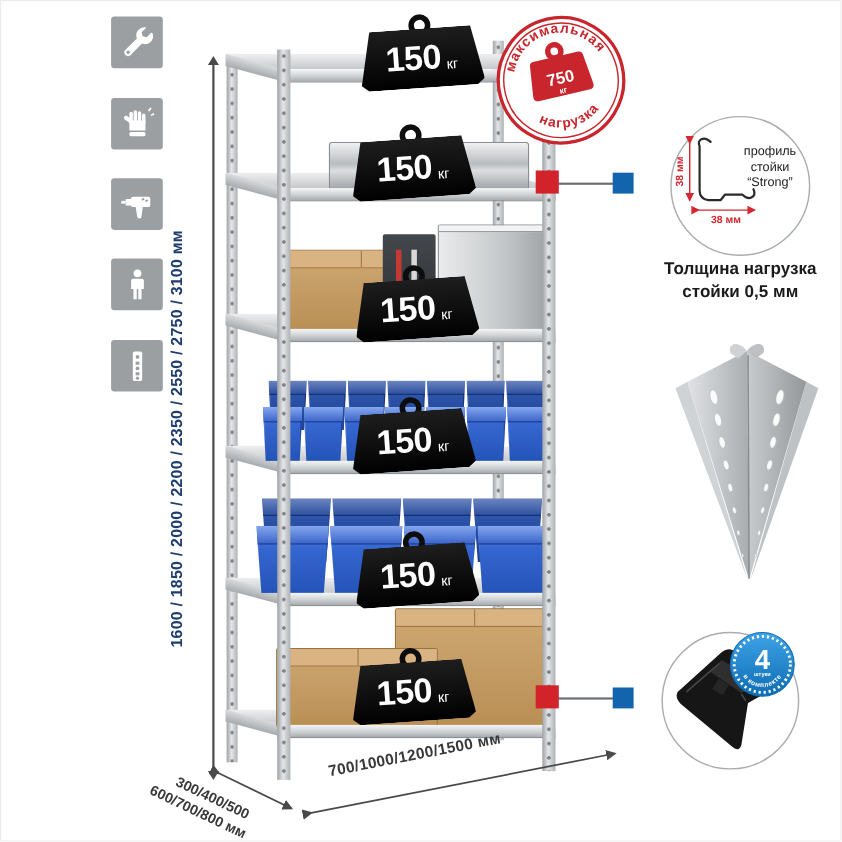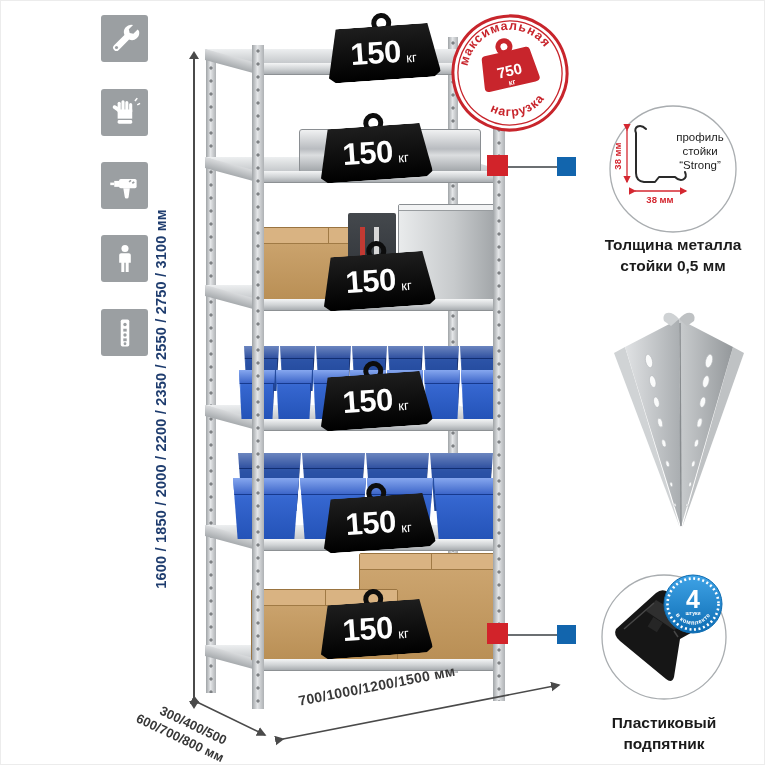--- a/index.html
+++ b/index.html
@@ -296,21 +296,21 @@
       <line x1="10" y1="66" x2="61" y2="66" stroke="#d42730" stroke-width="1.3" marker-start="url(#arrR)" marker-end="url(#arrR)"></line>
       <text x="35" y="78" text-anchor="middle" font-size="9.5" font-weight="bold" fill="#d42730">38 мм</text>
     </g>
     <g font-size="11.5" fill="#1c1c1c" text-anchor="middle">
       <text x="93" y="38">профиль</text>
       <text x="93" y="52">стойки</text>
       <text x="93" y="66">“Strong”</text>
     </g>
   </svg>
   <div class="caption" style="left:596px;top:234px;width:152px">
-    <span>Толщина металла</span><br>
+    <span>Толщина нагрузка</span><br>
     <span>стойки 0,5 мм</span>
   </div>
 
   <svg class="abs" style="left:600px;top:296px" width="156" height="236" viewBox="0 0 156 236">
     <defs>
       <linearGradient id="wgL" x1="0" y1="0" x2="1" y2="0">
           <stop offset="0" stop-color="#e0e2e4"></stop>
           <stop offset="1" stop-color="#a9adb0"></stop>
         </linearGradient>
       <linearGradient id="wgR" x1="0" y1="0" x2="1" y2="0">
@@ -365,24 +365,20 @@
       <path id="qbArc" d="M 12.5 40 A 20.5 20.5 0 0 0 49.5 40"></path>
     </defs>
     <circle cx="31" cy="31" r="29" fill="url(#qb)" stroke="#0d6cb2" stroke-width="1"></circle>
     <circle cx="31" cy="31" r="25.5" fill="none" stroke="#ffffff" stroke-width="2.6" stroke-dasharray="2 2.6"></circle>
     <text x="31" y="35" text-anchor="middle" font-size="25" font-weight="bold" fill="#fff">4</text>
     <text x="31" y="41.5" text-anchor="middle" font-size="5" font-weight="bold" fill="#fff">штуки</text>
     <text font-size="6" font-weight="bold" fill="#fff" letter-spacing=".5">
       <textPath href="#qbArc" startOffset="50%" text-anchor="middle">в комплекте</textPath>
     </text>
   </svg>
-  <div class="caption" style="left:590px;top:712px;width:146px">
-    <span>Пластиковый</span><br>
-    <span>подпятник</span>
-  </div>
 
   <svg class="abs" style="left:150px;top:658px" width="460" height="107" viewBox="0 0 460 107">
     <defs>
       <marker id="arrD" markerWidth="7" markerHeight="7" refX="5" refY="3" orient="auto">
           <path d="M0 0 L6 3 L0 6 Z" fill="#4a4a4a"></path>
         </marker>
     </defs>
     <line x1="48" y1="44" x2="114" y2="76" stroke="#4a4a4a" stroke-width="1.6" marker-start="url(#arrD)" marker-end="url(#arrD)"></line>
     <line x1="132" y1="80" x2="408" y2="26" stroke="#4a4a4a" stroke-width="1.6" marker-start="url(#arrD)" marker-end="url(#arrD)"></line>
   </svg>

